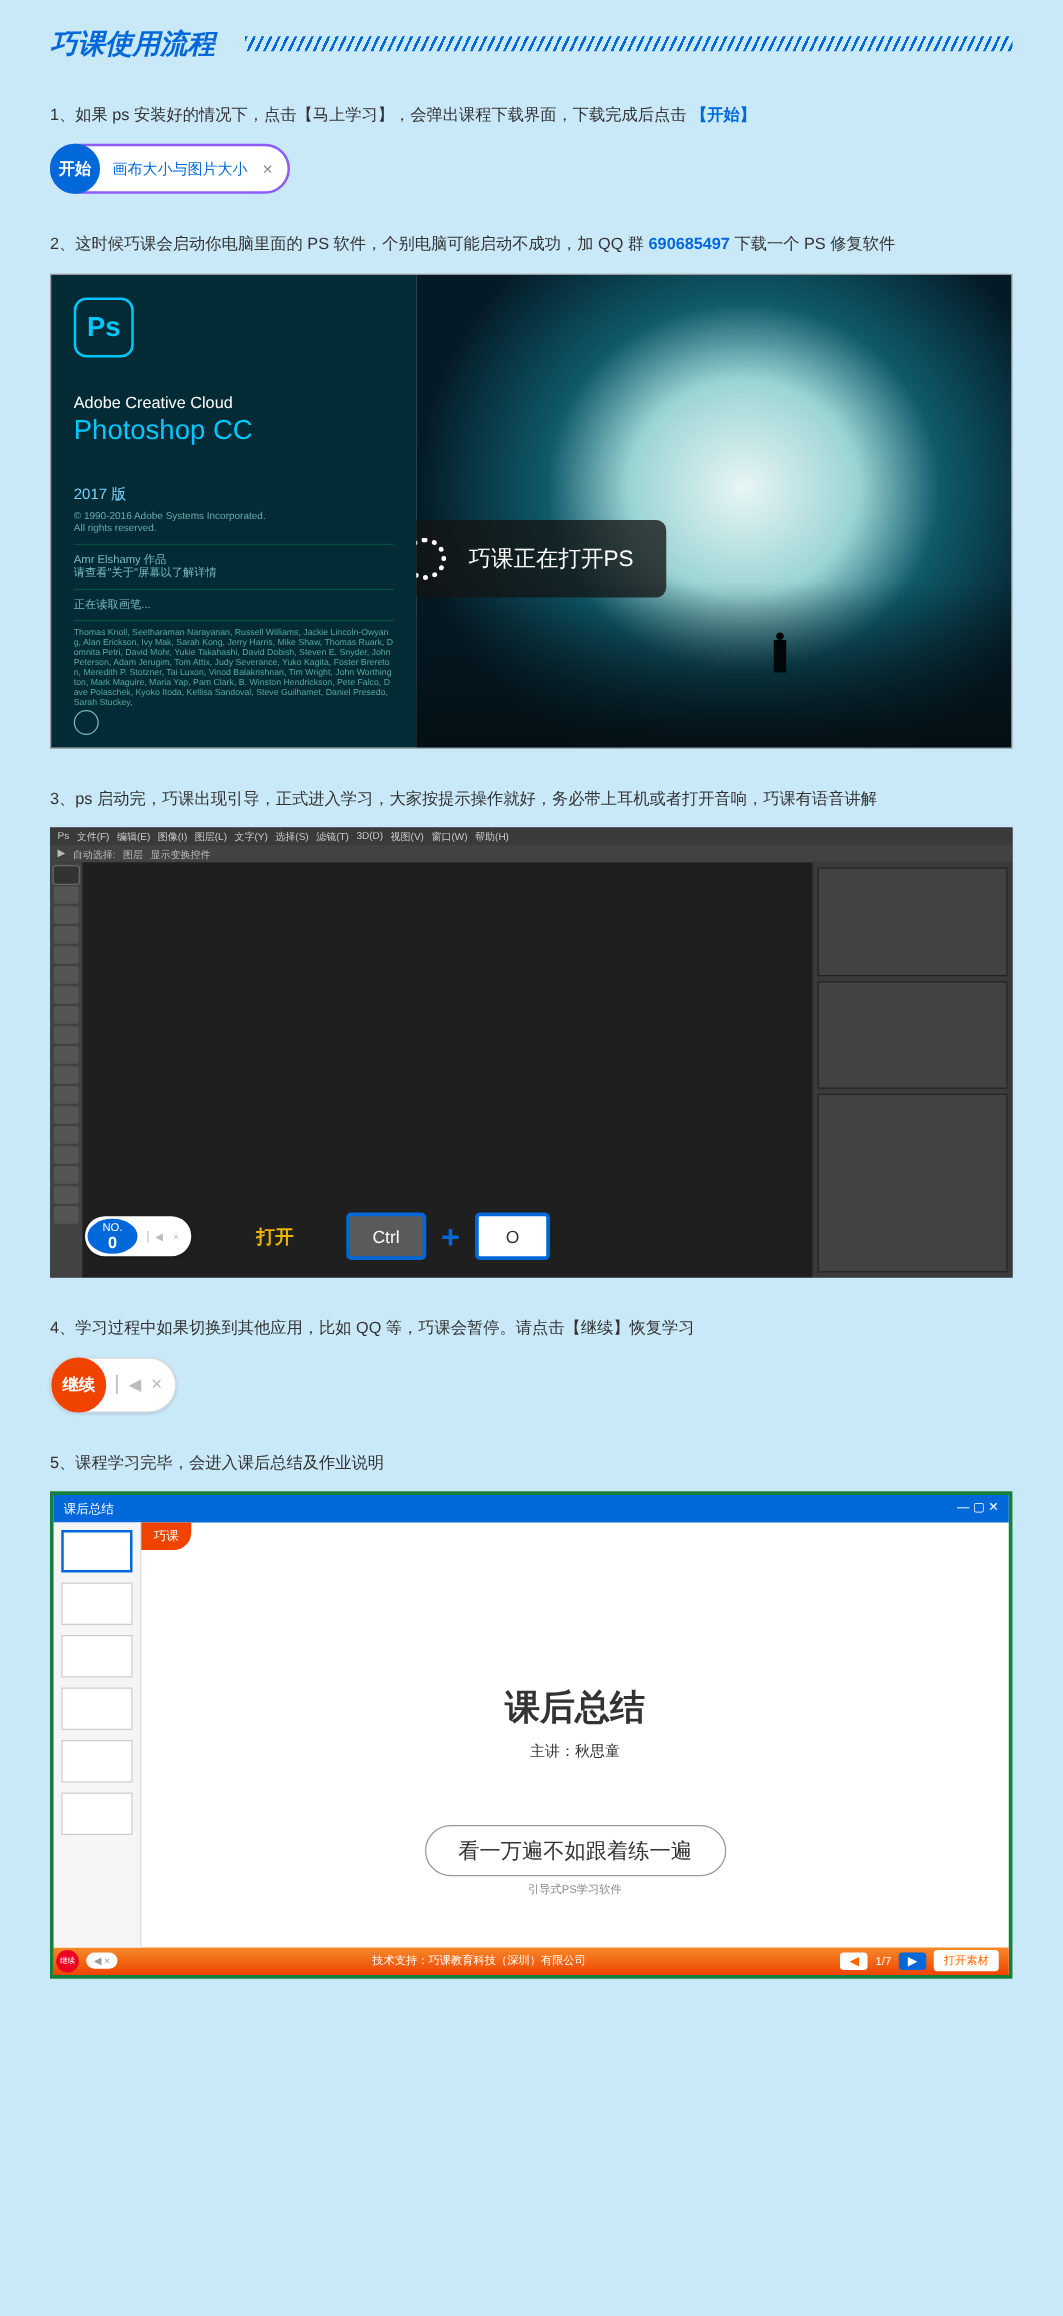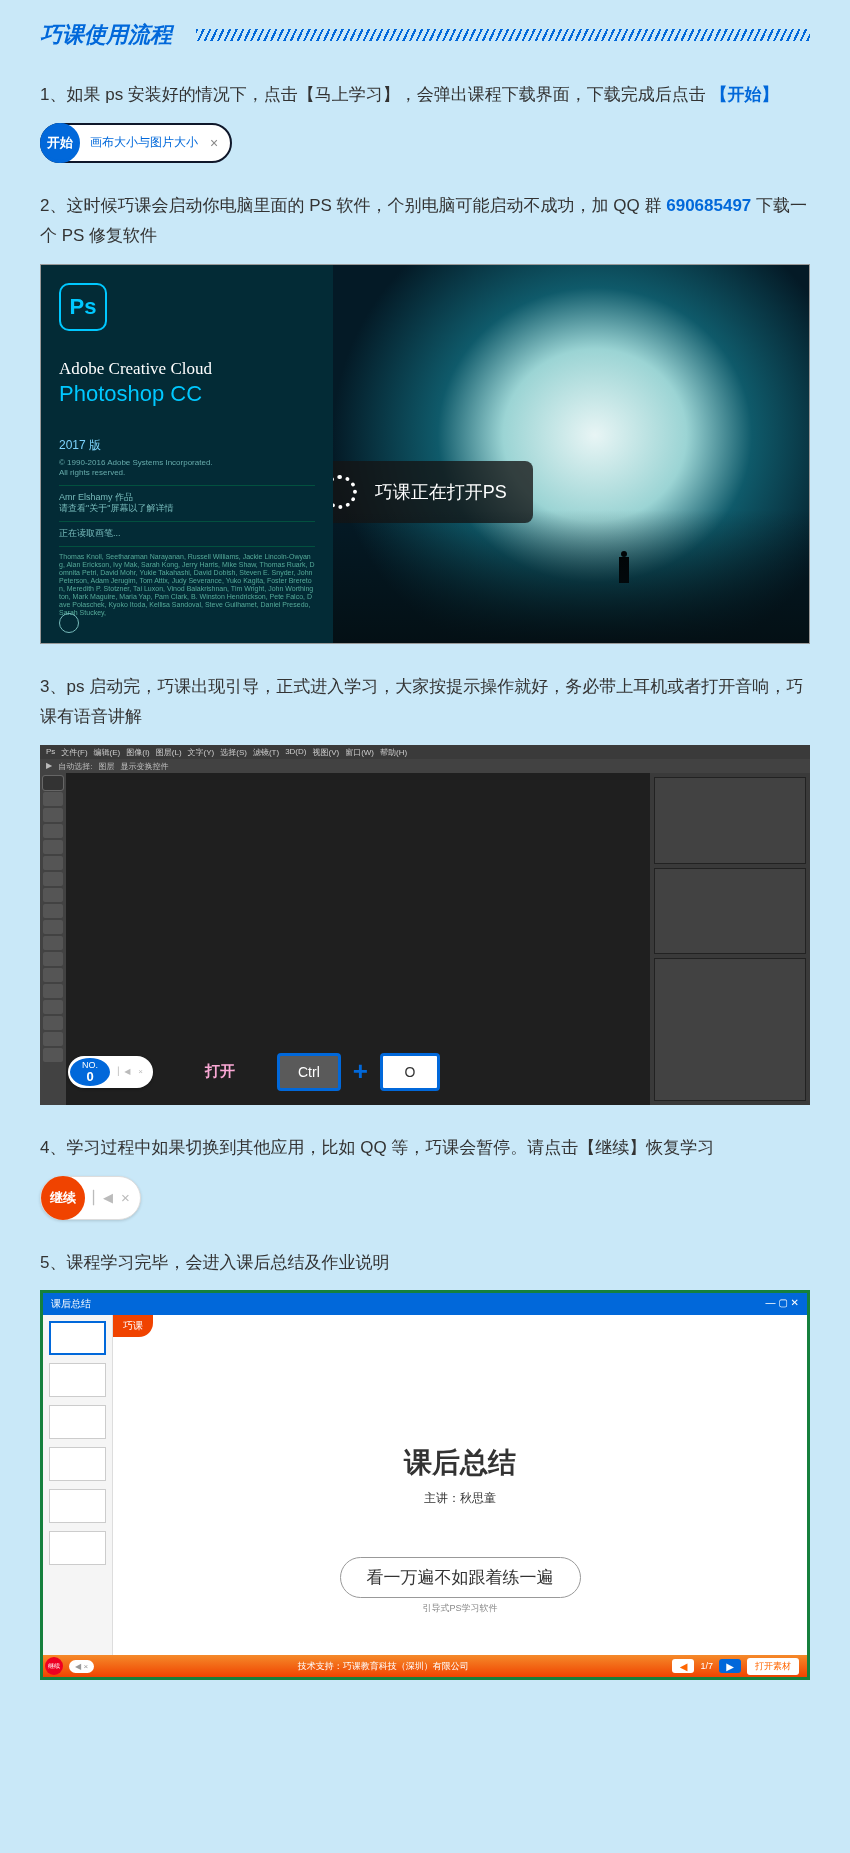--- a/index.html
+++ b/index.html
@@ -1,35 +1,35 @@
 <!DOCTYPE html>
 <html><head>
 <meta charset="utf-8">
 <style>
 * { margin:0; padding:0; box-sizing:border-box; }
 body { font-family:"Microsoft YaHei","PingFang SC",sans-serif; background:#c9e8f8; width:850px; margin:0 auto; padding:0 40px 40px; font-size:13px; color:#333; }
 .section-title { display:flex; align-items:center; gap:24px; padding:20px 0 30px; }
 .section-title h1 { color:#0168da; font-size:22px; font-weight:bold; font-style:italic; white-space:nowrap; }
 .stripes { flex:1; height:12px; background:repeating-linear-gradient(115deg,#0168da 0 2px,transparent 2px 6px); }
 .step { margin:0 0 28px; }
-.step-text { font-size:17px; line-height:1.8; margin-bottom:12px; }
+.step-text { font-size:13px; line-height:1.8; margin-bottom:12px; }
 .link { color:#0168da; font-weight:bold; }
-.pill { display:inline-flex; align-items:center; border:2px solid #0f172a; border-radius:999px; background:#fff; height:40px; padding-right:8px; }
+.pill { display:inline-flex; align-items:center; border:2px solid #8b5cf6; border-radius:999px; background:#fff; height:40px; padding-right:8px; }
 .pill .lead { background:#0168da; color:#fff; width:40px; height:40px; border-radius:50%; display:flex; align-items:center; justify-content:center; font-weight:bold; font-size:13px; margin-left:-2px; border:3px solid #0168da; }
 .pill .mid { padding:0 8px 0 10px; color:#0168da; font-size:12px; }
 .pill .x { color:#888; font-size:14px; padding:0 4px; }
 .continue-pill { display:inline-flex; align-items:center; border:1px solid #ddd; border-radius:999px; background:#fff; height:44px; padding-right:10px; box-shadow:0 1px 3px rgba(0,0,0,0.15); }
 .continue-pill .lead { background:#f04300; color:#fff; width:44px; height:44px; border-radius:50%; display:flex; align-items:center; justify-content:center; font-weight:bold; font-size:13px; border:3px solid #f04300; }
 .continue-pill .icn { padding:0 8px; color:#bbb; font-size:13px; }
 .continue-pill .x { color:#bbb; font-size:15px; }
 
 .splash { display:flex; height:380px; border:1px solid #999; }
 .splash-left { width:38%; background:#032b36; color:#9fd4df; padding:18px; position:relative; }
 .ps-icon { width:48px; height:48px; border:2px solid #00c8ff; border-radius:10px; display:flex; align-items:center; justify-content:center; color:#00c8ff; font-size:22px; font-weight:bold; margin-bottom:28px; }
-.cloud-t1 { font-size:17px; color:#fff;font-family:Liberation Serif, serif; }
+.cloud-t1 { font-size:13px; color:#fff; }
 .cloud-t2 { font-size:22px; color:#00c8ff; font-weight:300; margin-top:2px; }
 .ver { margin-top:30px; font-size:12px; color:#7dd3fc; }
 .copy { font-size:8px; color:#6aa; line-height:1.3; margin-top:4px; }
 .hr { border-top:1px solid #0a5; opacity:.3; margin:6px 0; }
 .small { font-size:9px; color:#7bb; line-height:1.3; }
 .credits { font-size:7px; color:#5a9; line-height:1.15; margin-top:4px; word-break:break-all; }
 .cc { position:absolute; bottom:10px; left:18px; width:20px; height:20px; border:1.5px solid #7bb; border-radius:50%; }
 .splash-right { flex:1; background:radial-gradient(ellipse 55% 65% at 55% 45%,#e8f5f5 0%,#9bd4d4 35%,#0f5a6a 60%,#041a26 100%); position:relative; overflow:hidden;padding-left:45px; }
 .splash-right::after { content:""; position:absolute; left:0; right:0; bottom:0; height:35%; background:linear-gradient(to top,#041015 0%,transparent 100%); }
 .figure { position:absolute; bottom:60px; left:60%; width:10px; height:26px; background:#000; }
@@ -46,21 +46,21 @@
 .toolbox i.active { background:#333; outline:1px solid #666; }
 .canvas { flex:1; background:#1f1f1f; }
 .panels { width:160px; background:#3a3a3a; padding:4px; display:flex; flex-direction:column; gap:4px; }
 .panel { background:#424242; flex:1; border:1px solid #222; }
 .panel.sm { flex:.6; }
 .ps-bottom { position:absolute; left:28px; bottom:14px; display:flex; align-items:center; gap:12px; }
 .no-badge { background:#0168da; color:#fff; width:40px; height:28px; border-radius:50%; display:flex; flex-direction:column; align-items:center; justify-content:center; font-size:9px; line-height:1; border:3px solid #0168da; }
 .no-badge b { font-size:13px; }
 .no-wrap { background:#fff; border-radius:999px; padding:2px 10px 2px 2px; display:flex; align-items:center; gap:8px; box-shadow:0 1px 3px rgba(0,0,0,.3); }
 .no-wrap .ic { color:#bbb; }
-.open-lbl { color:#f9a8d4; font-size:15px; font-weight:bold; margin:0 30px 0 40px; }
+.open-lbl { color:#eab308; font-size:15px; font-weight:bold; margin:0 30px 0 40px; }
 .key { border:3px solid #0168da; background:#5a5a5a; color:#fff; padding:8px 18px; border-radius:4px; font-size:14px; text-align:center; }
 .key.white { background:#fff; color:#333; min-width:60px; }
 .plus { color:#0168da; font-size:26px; font-weight:bold; }
 
 .win { border:3px solid #15803d; background:#fff; }
 .win-title { background:#0168da; color:#fff; font-size:10px; padding:4px 8px; display:flex; justify-content:space-between; }
 .win-body { display:flex; height:340px; }
 .thumbs { width:70px; background:#f5f5f5; padding:6px; display:flex; flex-direction:column; gap:8px; border-right:1px solid #ddd; }
 .thumb { height:34px; background:#fff; border:1px solid #ccc; }
 .thumb.on { border:2px solid #0168da; }

